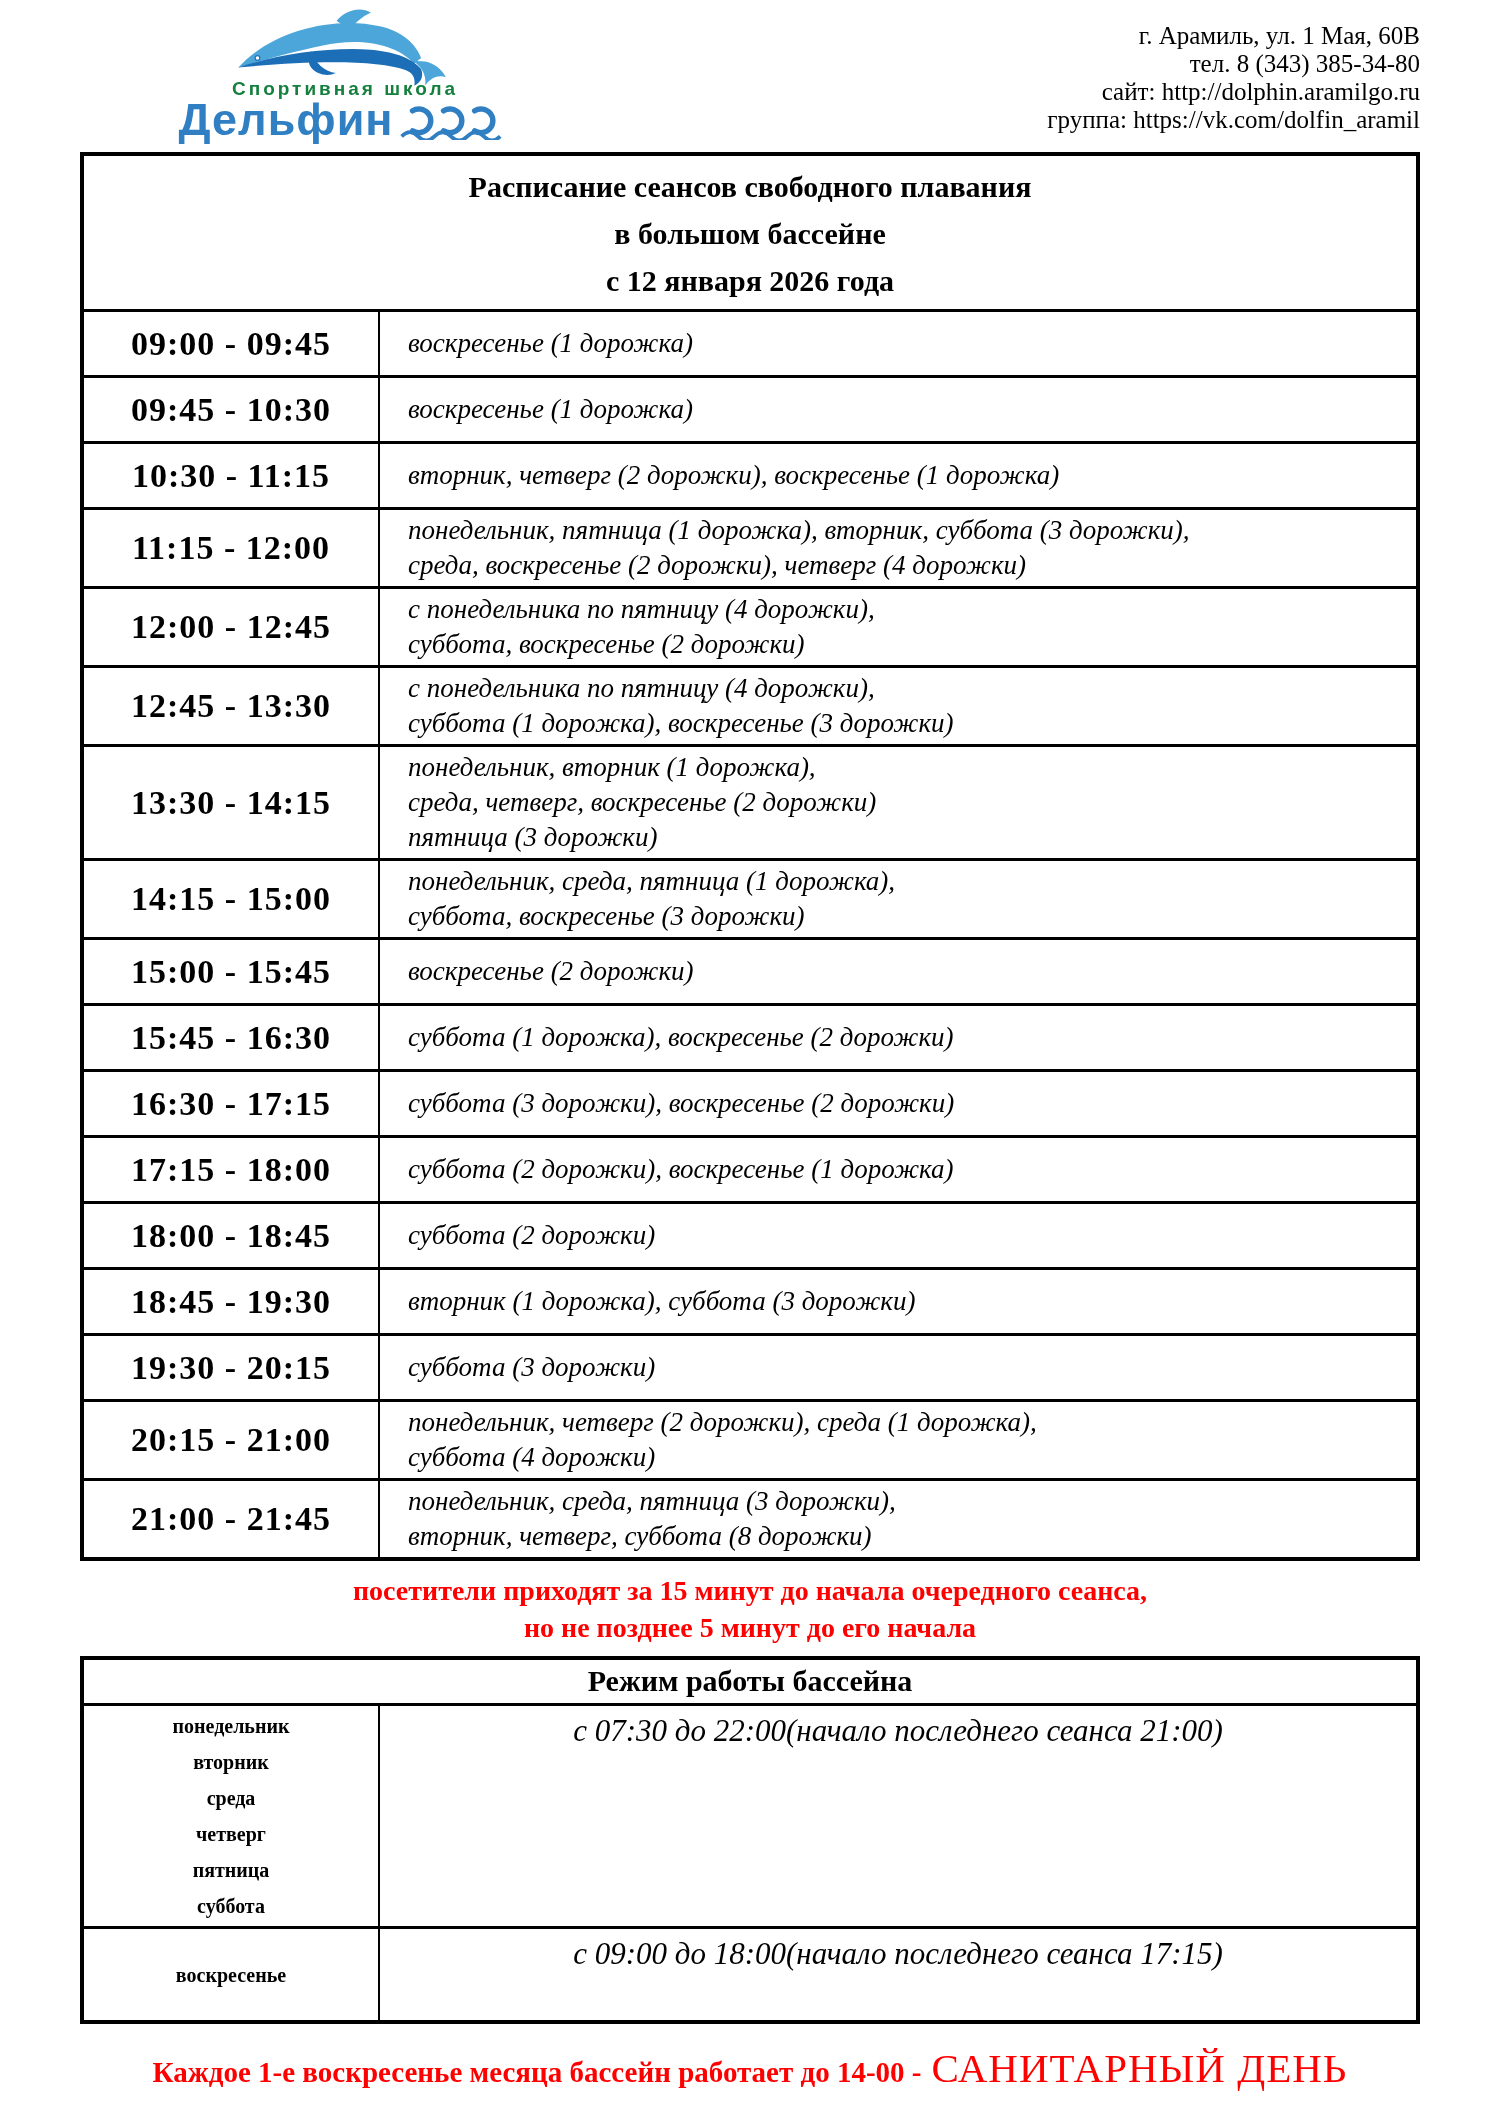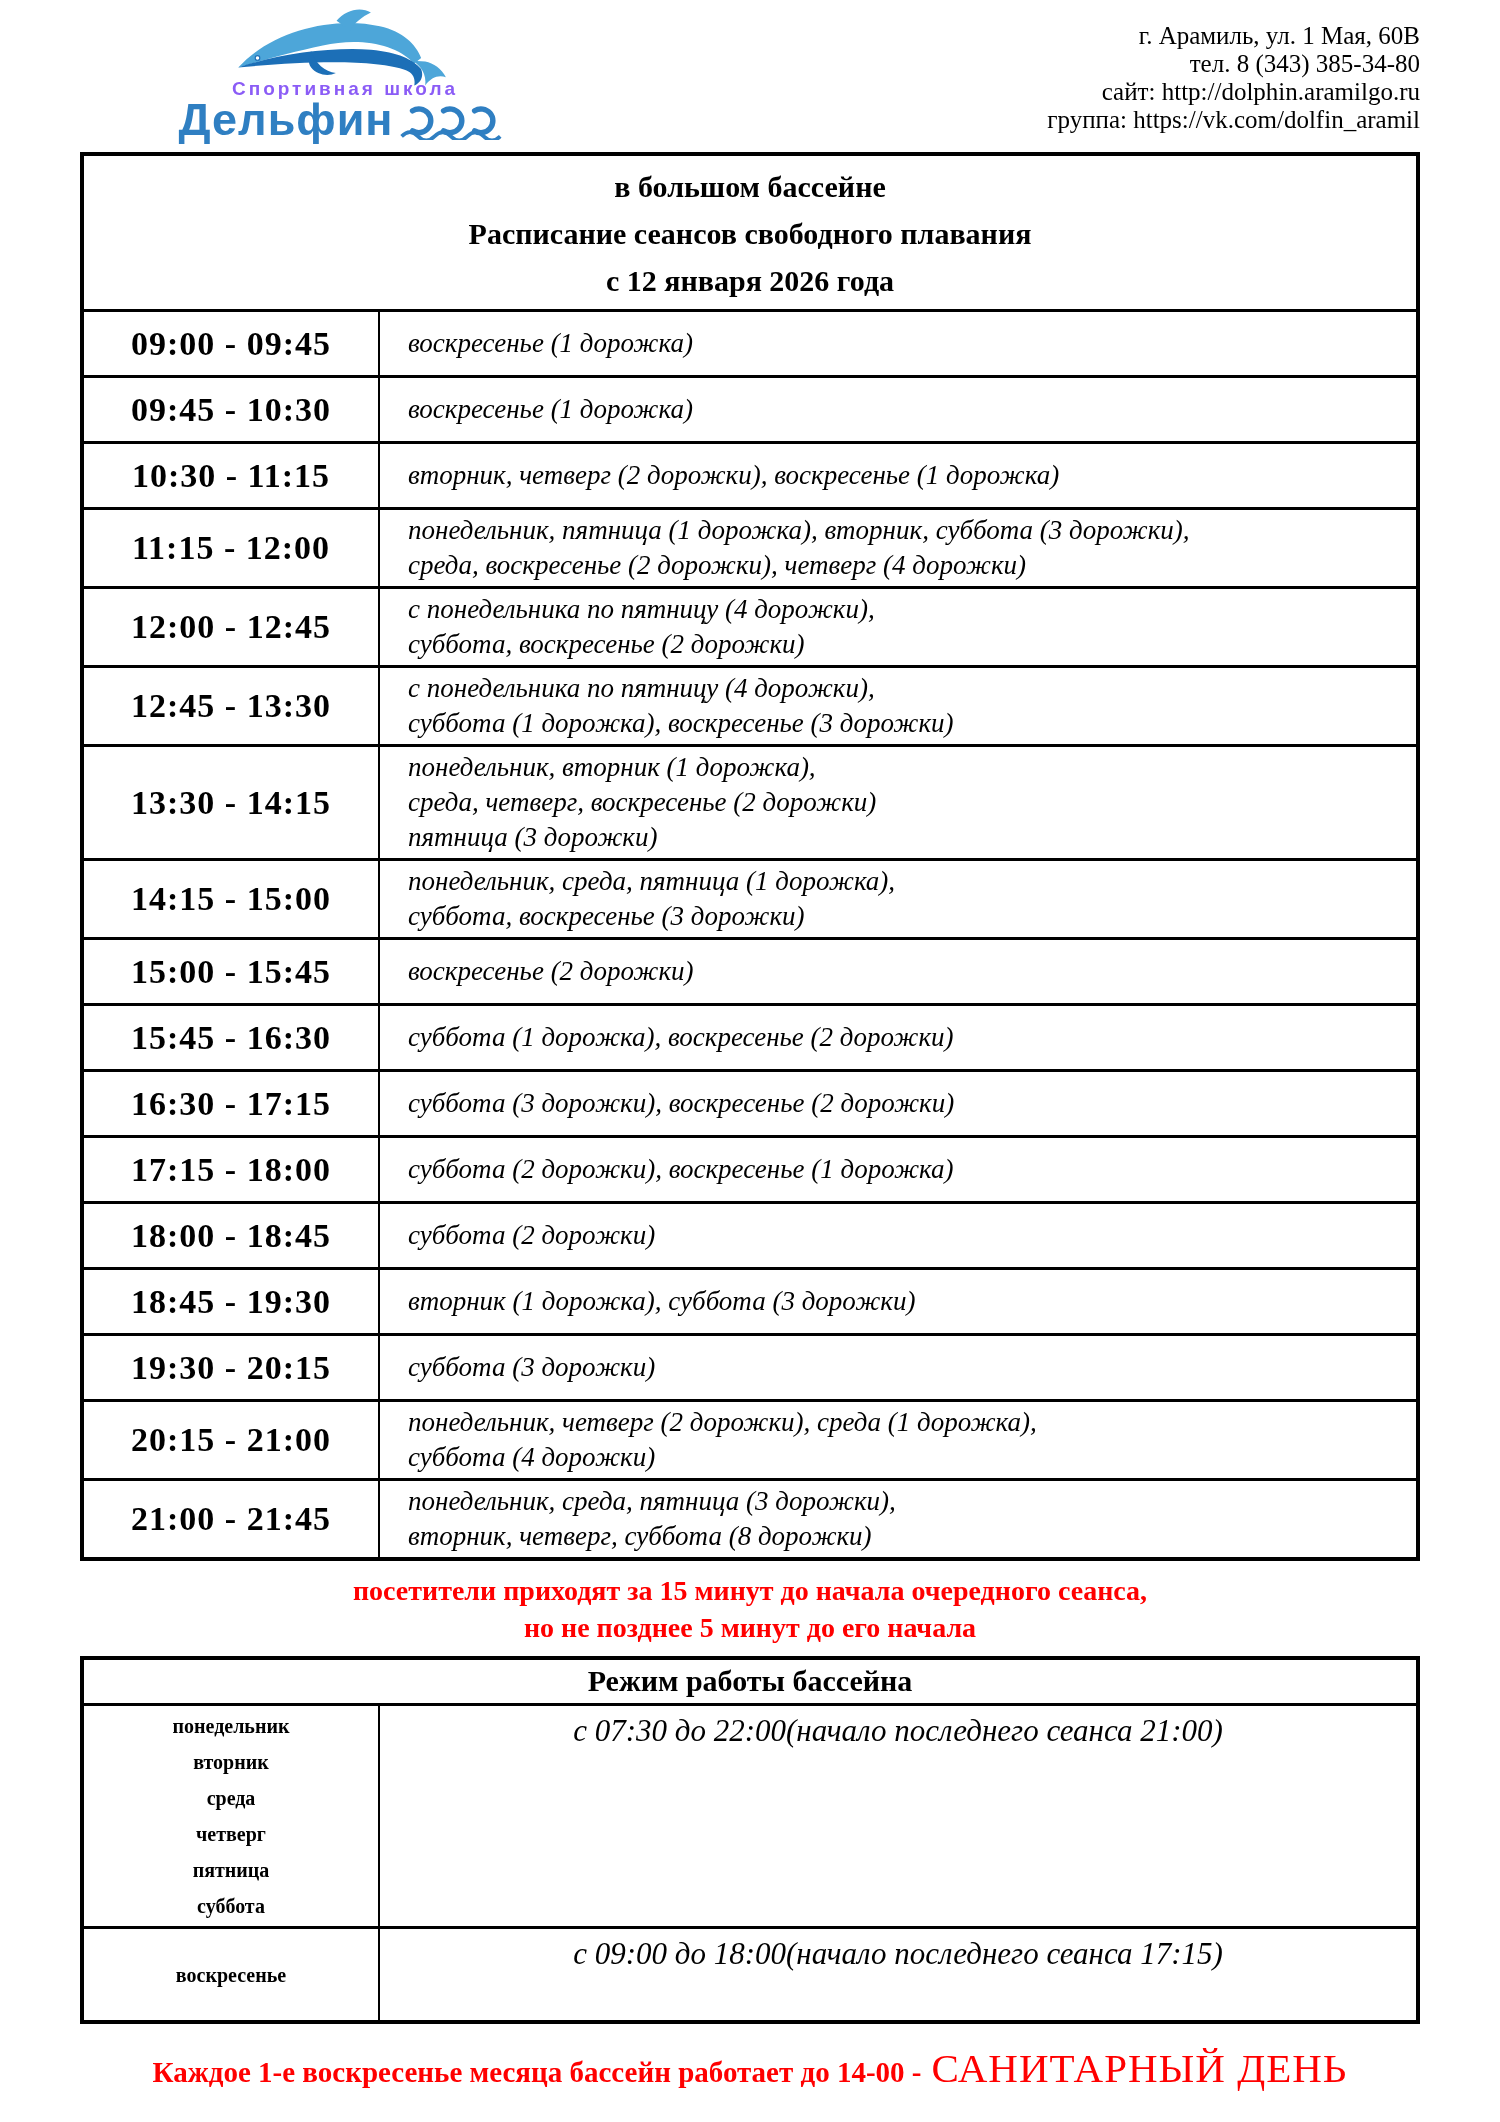--- a/index.html
+++ b/index.html
@@ -22,21 +22,21 @@
     padding: 8px 80px 0 140px;
     height: 152px;
   }
   .logo { width: 400px; text-align: center; position: relative; }
   .logo-dolphin { display: block; margin: 0 auto -12px 90px; }
   .logo-school {
     font-family: "Liberation Sans", sans-serif;
     font-weight: bold;
     font-size: 19px;
     letter-spacing: 3px;
-    color: #8b5cf6;
+    color: #15803d;
     margin-left: 10px;
   }
   .logo-name-row { display: flex; align-items: flex-end; justify-content: center; margin-top: -2px; }
   .logo-name {
     font-family: "Liberation Sans", sans-serif;
     font-weight: bold;
     font-size: 45px;
     line-height: 44px;
     color: #2f7fc2;
     letter-spacing: 1px;
@@ -196,22 +196,22 @@
     <div class="contact">
       <div>г. Арамиль, ул. 1 Мая, 60В</div>
       <div>тел. 8 (343) 385-34-80</div>
       <div>сайт: http://dolphin.aramilgo.ru</div>
       <div>группа: https://vk.com/dolfin_aramil</div>
     </div>
   </div>
 
   <div class="schedule-table">
     <div class="title-row">
+      <div>Расписание сеансов свободного плавания</div>
       <div>в большом бассейне</div>
-      <div>Расписание сеансов свободного плавания</div>
       <div>с 12 января 2026 года</div>
     </div>
 
     <div class="s-row">
       <div class="time-cell">09:00 - 09:45</div>
       <div class="desc-cell">
         <div>воскресенье (1 дорожка)</div>
       </div>
     </div>
     <div class="s-row">

